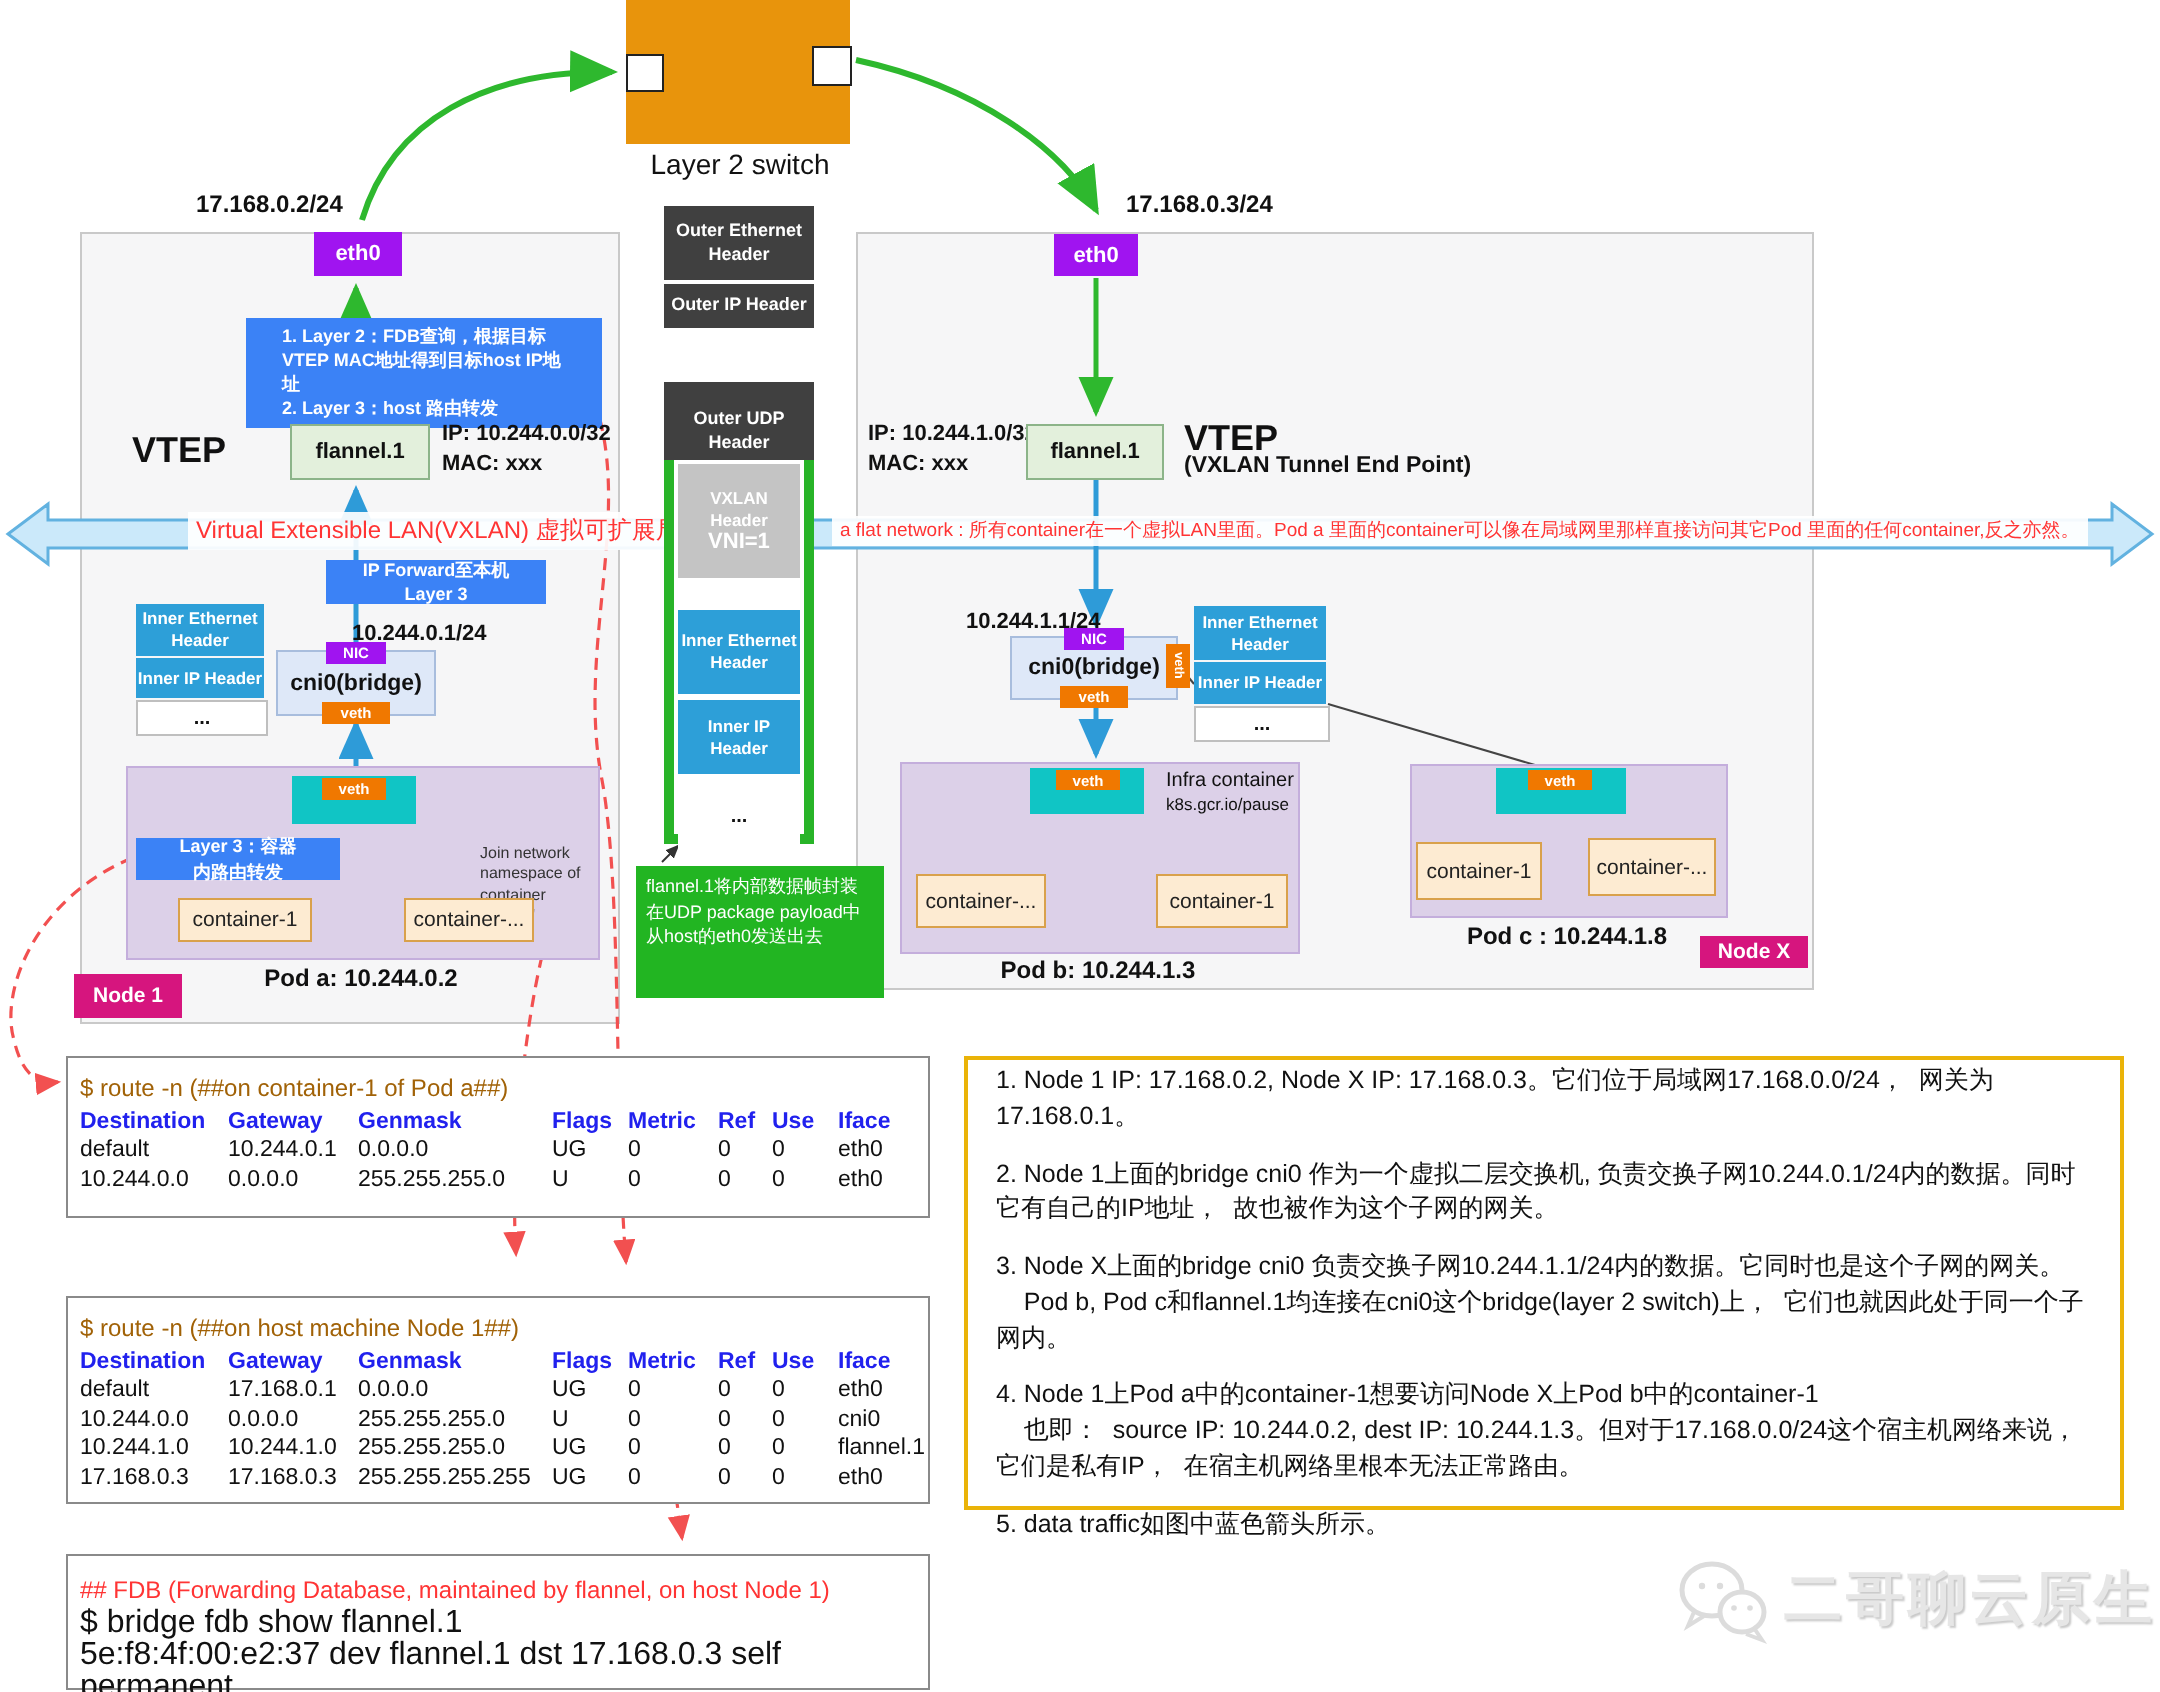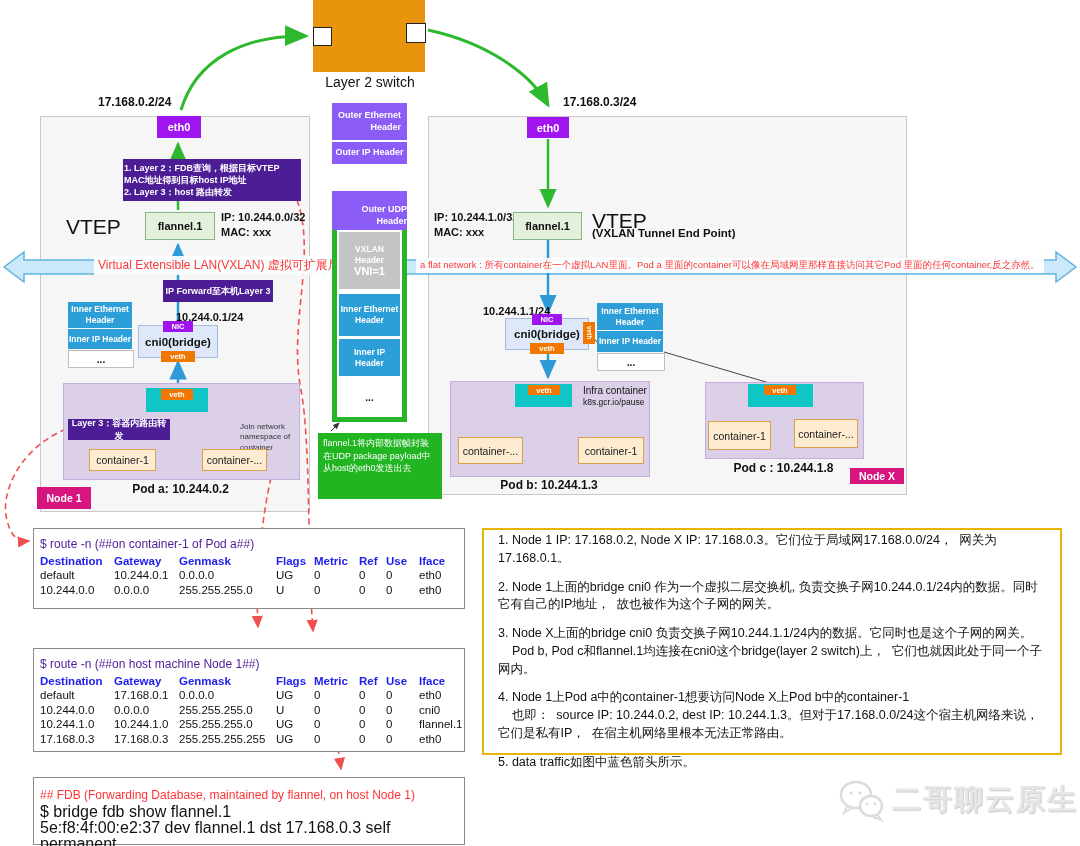--- a/index.html
+++ b/index.html
@@ -5,55 +5,55 @@
   html,body{margin:0;padding:0;background:#fff;}
   #canvas{position:relative;width:1080px;height:846px;background:#fff;overflow:hidden;
           font-family:"Liberation Sans","DejaVu Sans",sans-serif;color:#111;}
   .abs{position:absolute;}
   .ml{white-space:pre-line;}
   .ctr{display:flex;align-items:center;justify-content:center;text-align:center;}
   
   .node{background:#F6F6F7;border:1px solid #C9C9C9;z-index:1;}
   .iphead{font-weight:bold;font-size:12px;z-index:4;}
   .eth{background:#A014F0;color:#fff;font-weight:bold;font-size:11px;z-index:4;}
-  .rednote{background:#4c1d95;color:#fff;font-weight:bold;font-size:9px;line-height:1.35;padding:3px 1px;z-index:4;box-sizing:border-box;}
-  .vtep{font-weight:normal;font-size:21px;z-index:4;}
+  .rednote{background:#3b82f6;color:#fff;font-weight:bold;font-size:9px;line-height:1.35;padding:3px 18px;z-index:4;box-sizing:border-box;}
+  .vtep{font-weight:bold;font-size:18px;z-index:4;}
   .vtepfull{font-weight:bold;font-size:11.5px;z-index:4;}
   .flannel{background:#E3F0DC;border:1px solid #8CB489;font-weight:bold;font-size:11px;z-index:4;}
   .ipmac{font-weight:bold;font-size:11px;line-height:1.4;z-index:4;}
   .cni{background:#DEE8F8;border:1px solid #A8BDDD;font-weight:bold;font-size:11.5px;z-index:4;}
   .chip{position:absolute;color:#fff;font-weight:bold;font-size:7.5px;display:flex;align-items:center;justify-content:center;z-index:5;}
   .chip.nic{background:#A014F0;}
   .chip.veth{background:#F07800;}
   .vveth{position:absolute;background:#F07800;color:#fff;font-size:6.5px;font-weight:bold;writing-mode:vertical-rl;display:flex;align-items:center;justify-content:center;z-index:5;}
   .stkb{background:#2D9FD8;color:#fff;font-weight:600;font-size:8.5px;line-height:1.25;z-index:4;}
   .stkw{background:#fff;border:1px solid #BFBFBF;color:#111;font-weight:bold;font-size:10px;z-index:4;}
   .pod{background:#DCD0E8;border:1px solid #C4AEDC;z-index:3;}
   .cyan{background:#10C5C5;z-index:4;}
   .cont{background:#FDEBD2;border:1.5px solid #D9A14B;font-size:10.5px;color:#222;z-index:4;box-sizing:border-box;}
   .podlabel{font-weight:bold;font-size:12px;text-align:center;z-index:4;}
   .badge{background:#D6157E;color:#fff;font-weight:bold;font-size:10.5px;z-index:4;}
   .joinns{font-size:8px;color:#333;line-height:1.3;z-index:4;}
   .infratxt{font-size:10px;color:#111;z-index:4;}
   .infraimg{font-size:8.5px;color:#111;z-index:4;}
   
-  .gseg{background:#8b5cf6;color:#fff;font-weight:bold;font-size:9px;line-height:1.3;border-bottom:2px solid #fff;box-sizing:border-box;z-index:6;text-align:right;}
+  .gseg{background:#404040;color:#fff;font-weight:bold;font-size:9px;line-height:1.3;border-bottom:2px solid #fff;box-sizing:border-box;z-index:6;}
   .payload{background:#fff;border:5px solid #28B428;border-top:none;box-sizing:border-box;z-index:6;padding:2px;}
-  .vxlan{background:#C4C4C4;color:#fff;margin-bottom:5px;display:flex;flex-direction:column;align-items:center;justify-content:center;}
+  .vxlan{background:#C4C4C4;color:#fff;margin-bottom:16px;display:flex;flex-direction:column;align-items:center;justify-content:center;}
   .vxlan .t{font-size:8.5px;font-weight:600;white-space:pre-line;text-align:center;line-height:1.25;}
   .vxlan .v{font-size:11px;font-weight:bold;}
   .pseg{margin-bottom:3px;display:flex;align-items:center;justify-content:center;text-align:center;}
   .pseg.blue{background:#2D9FD8;color:#fff;font-weight:600;font-size:8.5px;line-height:1.25;}
   .pseg.white{background:#fff;color:#111;font-weight:bold;font-size:10px;}
   .gnote{background:#22B522;color:#fff;font-size:9px;line-height:1.4;padding:4px 5px;z-index:6;box-sizing:border-box;}
   
   .bannertext{color:#FF3434;background:rgba(255,255,255,0.92);z-index:4;padding:1px 4px;white-space:nowrap;}
   
   .tbox{background:#fff;border:1px solid #8A8A8A;font-size:11.5px;line-height:14.5px;z-index:4;box-sizing:border-box;padding:8px 0 0 6px;}
-  .cmd{color:#4c1d95;font-size:12px;margin-bottom:2px;}
+  .cmd{color:#a16207;font-size:12px;margin-bottom:2px;}
   .rtrow{display:grid;grid-template-columns:74px 65px 97px 38px 45px 27px 33px 40px;}
   .rtrow.h span{color:#2121EE;font-weight:bold;}
   .fdbline{color:#111;font-size:16px;line-height:16px;}
   .fdbtitle{color:#FF3434;font-size:12px;line-height:18px;}
   .notes{border:2px solid #eab308;background:#fff;z-index:4;box-sizing:border-box;padding:2px 10px 6px 14px;}
   .noteitem{white-space:pre-wrap;font-size:12.5px;line-height:1.42;margin:0 0 11px 0;}
   
   .switch{background:#E8940C;z-index:2;}
   .port{background:#fff;border:1.5px solid #222;z-index:3;}
   .swlabel{font-size:14px;color:#111;text-align:center;z-index:2;}

